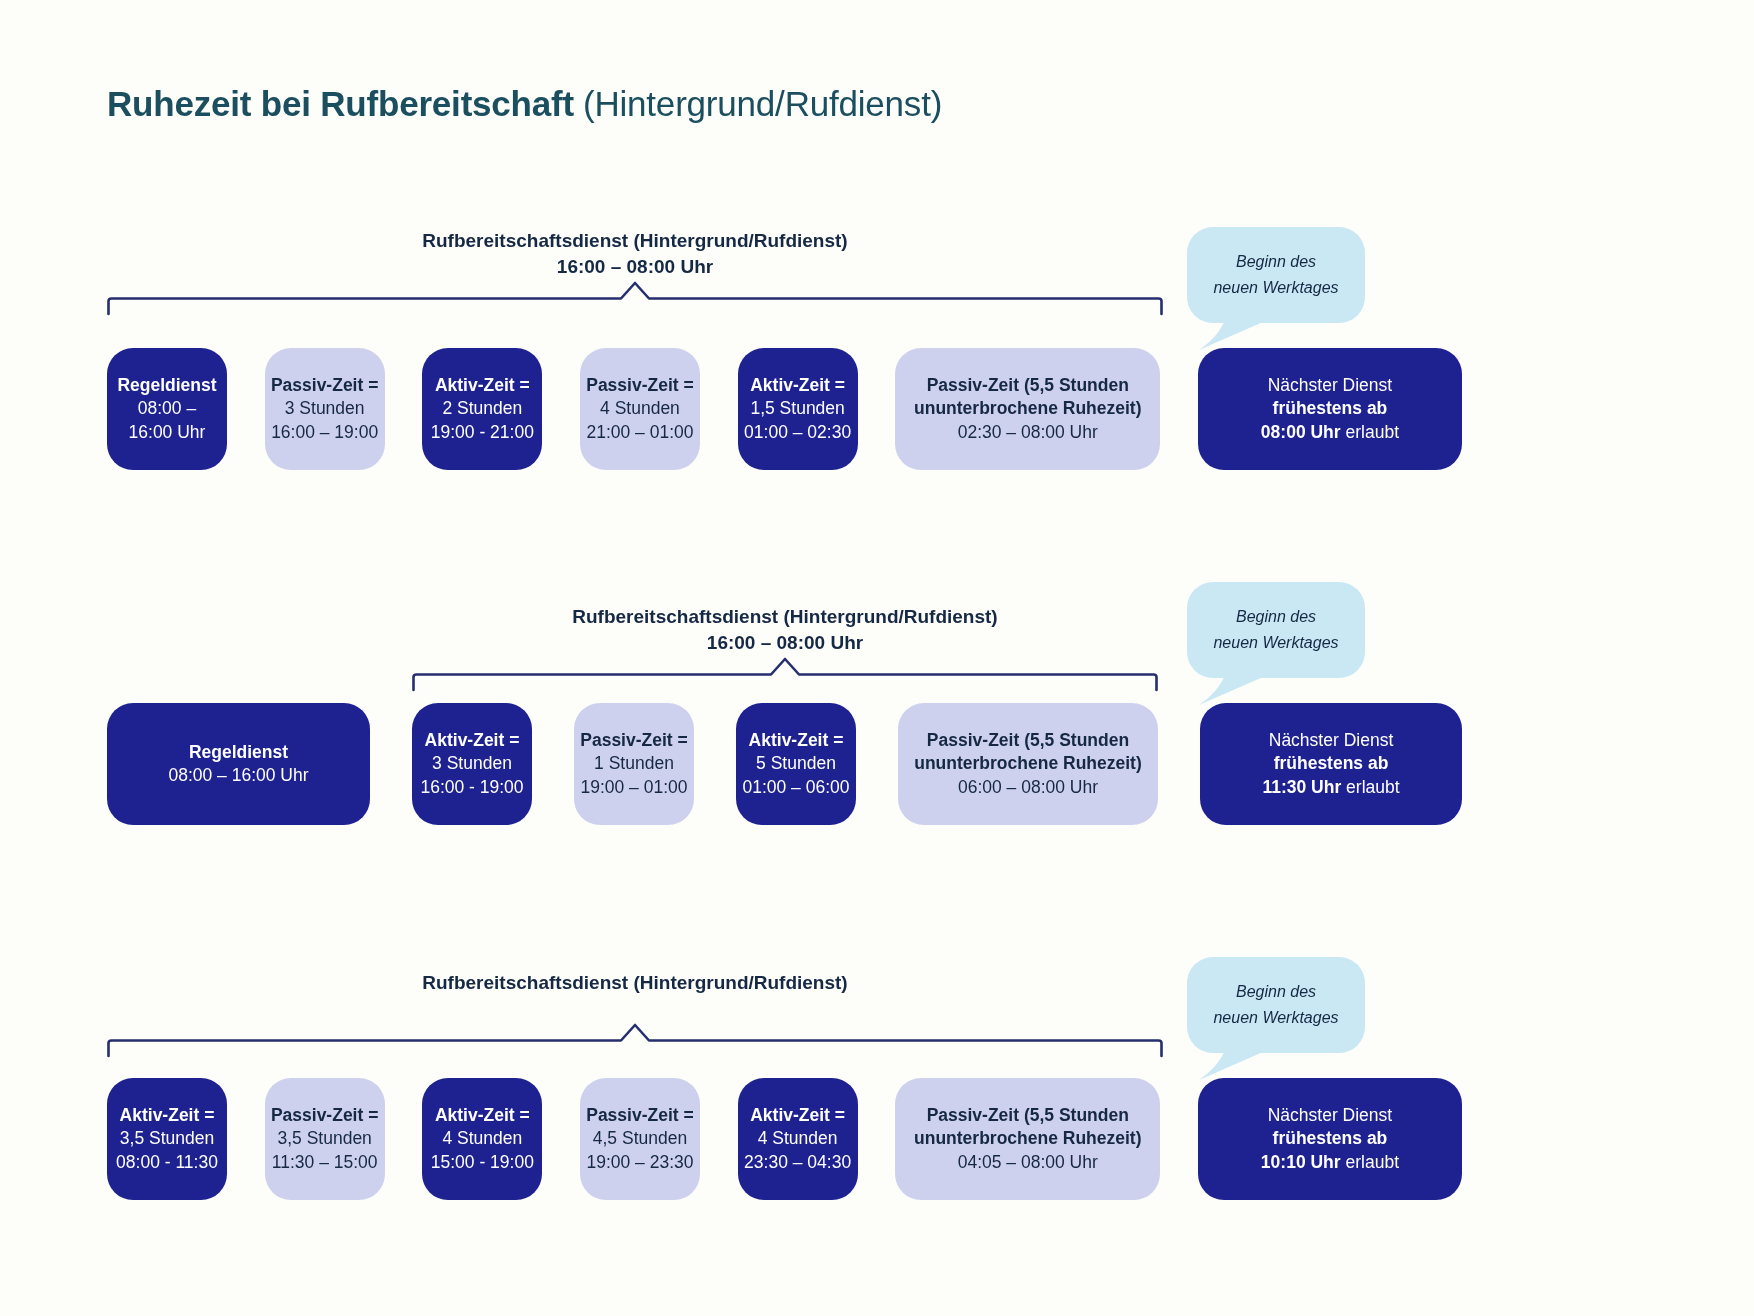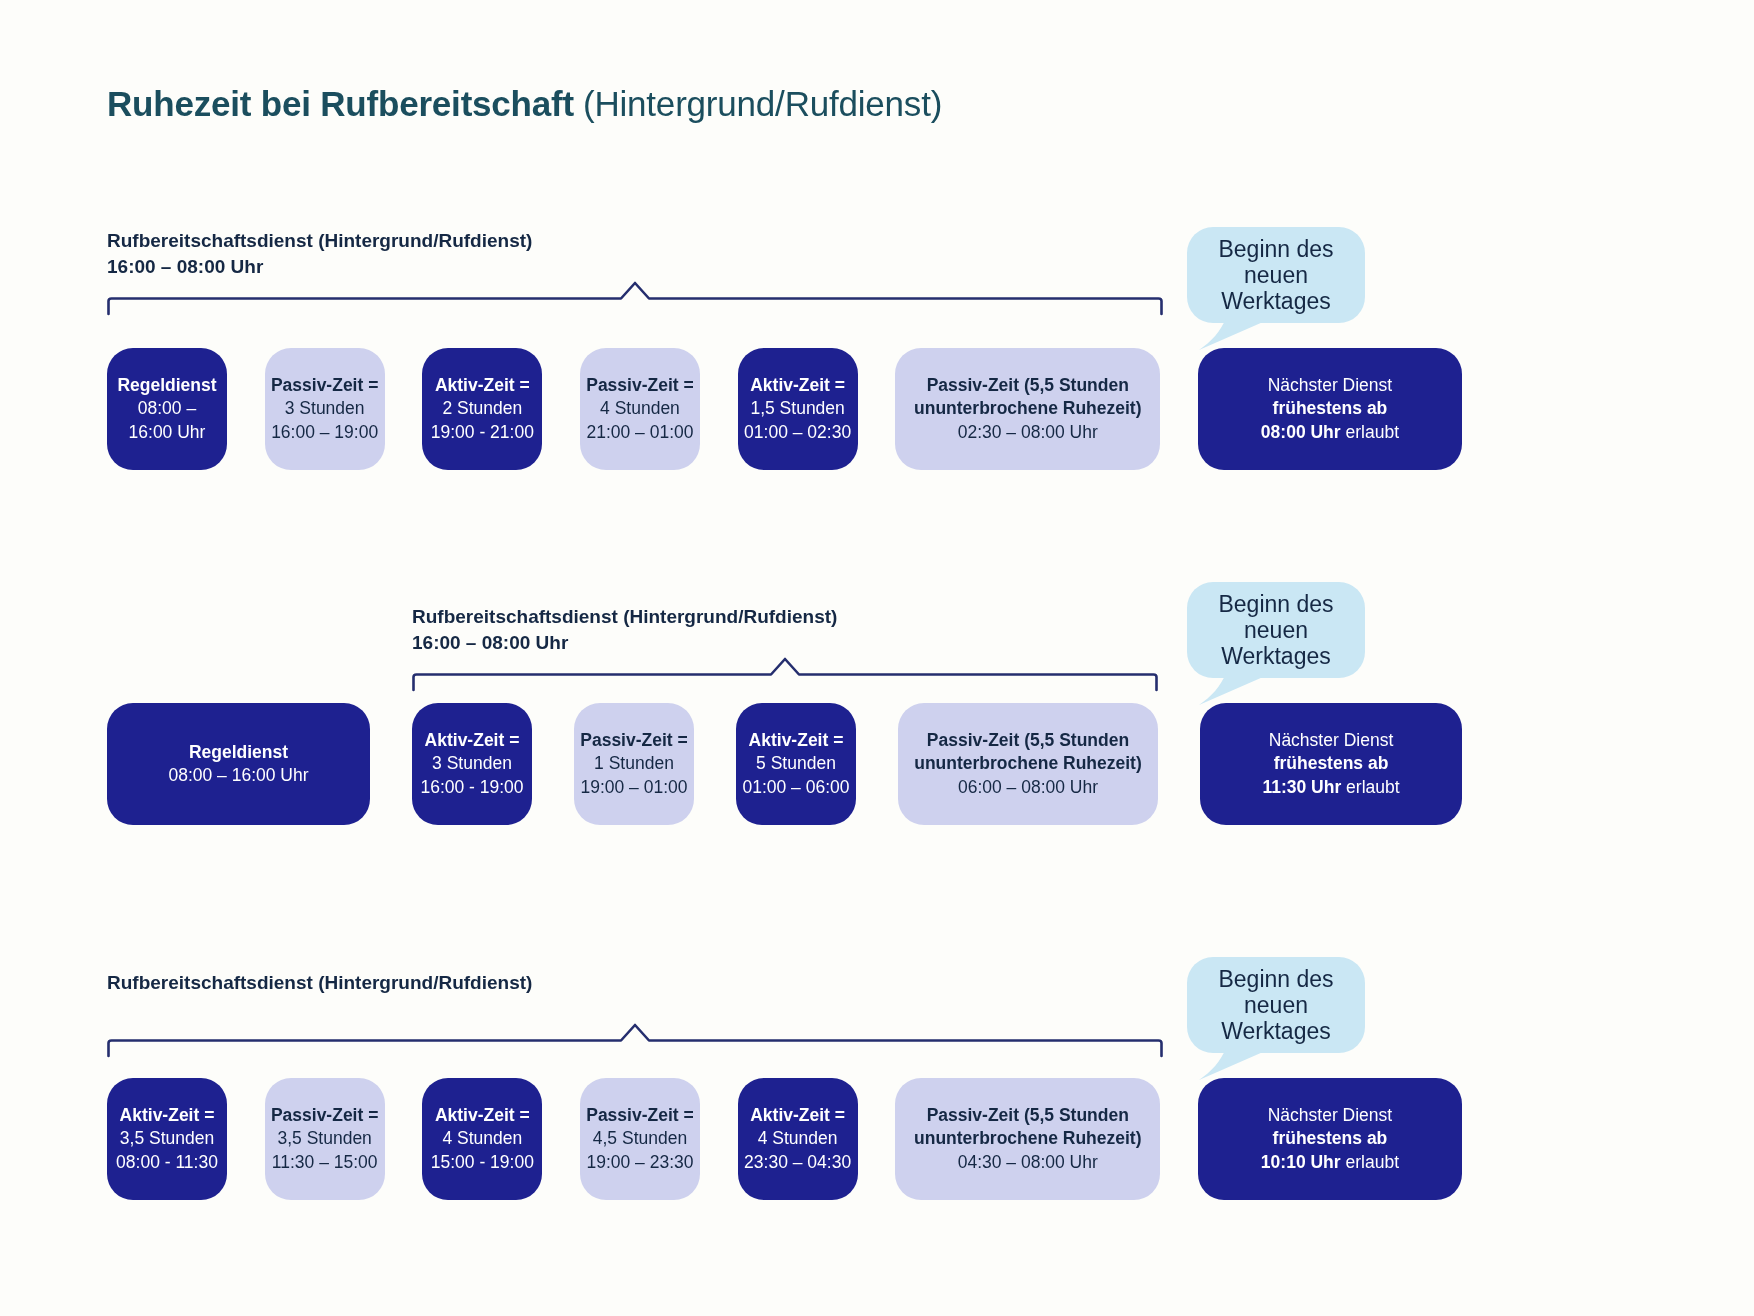--- a/index.html
+++ b/index.html
@@ -19,21 +19,21 @@
   .title{
     position:absolute;left:107px;top:84px;
     font-size:35px;color:var(--title);
     white-space:nowrap;letter-spacing:-0.2px;
   }
   .title .t-bold{font-weight:700;}
   .title .t-reg{font-weight:400;margin-left:9px;}
 
   .label{
     position:absolute;left:107px;width:1056px;
-    color:var(--textdark);
+    text-align:center;color:var(--textdark);
     font-size:19px;font-weight:700;line-height:26px;
   }
   .bracket{position:absolute;left:107px;width:1056px;height:36px;}
   .boxes{
     position:absolute;left:107px;width:1355px;height:122px;
     display:flex;justify-content:space-between;align-items:stretch;
   }
   .box{
     border-radius:26px;height:122px;
     display:flex;flex-direction:column;justify-content:center;
@@ -42,21 +42,21 @@
   }
   .box.active{background:var(--active);color:#ffffff;}
   .box.passive{background:var(--passive);color:var(--textdark);}
   .box .b{font-weight:700;}
 
   .bubble{
     position:absolute;left:1187px;width:178px;height:96px;
     background:var(--bubble);border-radius:26px;
     display:flex;flex-direction:column;justify-content:center;
     text-align:center;color:var(--textdark);
-    font-size:23px;line-height:26px;
+    font-size:16px;line-height:26px;font-style:italic;
   }
   .bubble-tail{position:absolute;left:12px;top:91px;}
 
   
   .r1 .label{top:228px;}  .r1 .bracket{top:280px;}  .r1 .boxes{top:348px;}  .r1 .bubble{top:227px;}
   .r2 .label{top:604px;left:412px;width:746px;}
   .r2 .bracket{top:656px;left:412px;width:746px;}
   .r2 .boxes{top:703px;}  .r2 .bubble{top:582px;}
   .r3 .label{top:970px;}  .r3 .bracket{top:1022px;} .r3 .boxes{top:1078px;} .r3 .bubble{top:957px;}
 </style>
@@ -200,21 +200,21 @@
           <div class="line"><span>19:00 – 23:30</span></div>
         </div>
         <div class="box active" style="width: 120px;">
           <div class="line"><span class="b">Aktiv-Zeit =</span></div>
           <div class="line"><span>4 Stunden</span></div>
           <div class="line"><span>23:30 – 04:30</span></div>
         </div>
         <div class="box passive" style="width: 265px;">
           <div class="line"><span class="b">Passiv-Zeit (5,5 Stunden</span></div>
           <div class="line"><span class="b">ununterbrochene Ruhezeit)</span></div>
-          <div class="line"><span>04:30 – 08:00 Uhr</span></div>
+          <div class="line"><span>04:05 – 08:00 Uhr</span></div>
         </div>
         <div class="box active" style="width: 264px;">
           <div class="line"><span>Nächster Dienst</span></div>
           <div class="line"><span class="b">frühestens ab</span></div>
           <div class="line"><span class="b">10:10 Uhr</span><span> erlaubt</span></div>
         </div>
       </div>
     <div class="bubble">
       <div>Beginn des</div>
       <div>neuen Werktages</div>

